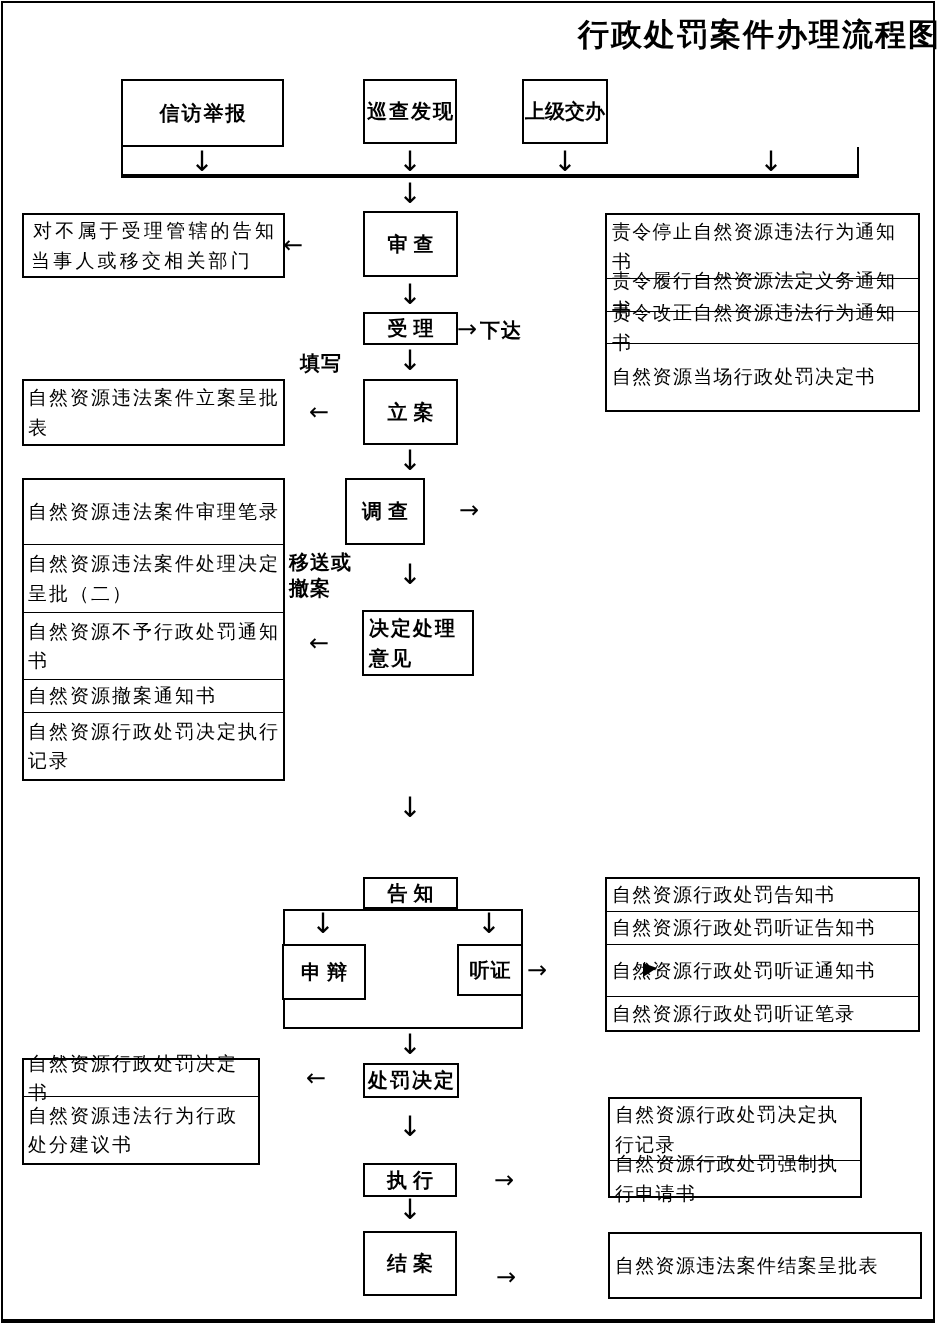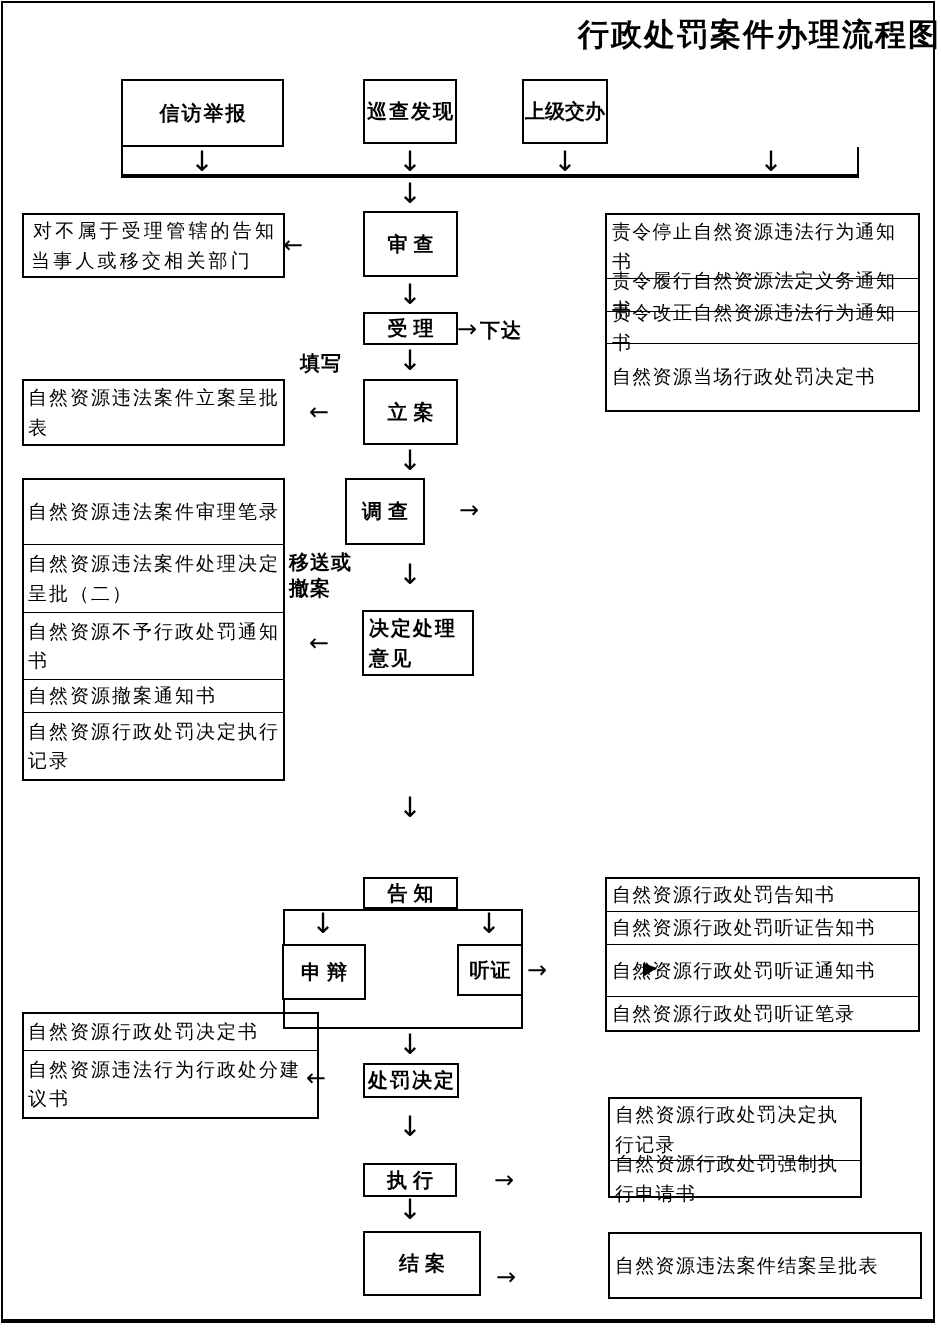--- a/index.html
+++ b/index.html
@@ -91,21 +91,21 @@
   <div class="fbox" style="left:282px;top:944px;width:84px;height:56px;background:#fff">申辩</div>
   <div class="fbox" style="left:457px;top:944px;width:66px;height:52px;background:#fff;letter-spacing:1px;text-indent:1px">听证</div>
 
   <span class="arrow ad" style="left:396px;top:1031px"></span>
   <div class="fbox ls2" style="left:363px;top:1063px;width:96px;height:35px">处罚决定</div>
 
   <span class="arrow ad" style="left:396px;top:1113px"></span>
   <div class="fbox" style="left:363px;top:1163px;width:94px;height:34px">执行</div>
 
   <span class="arrow ad" style="left:396px;top:1196px"></span>
-  <div class="fbox" style="left:363px;top:1231px;width:118px;height:65px">结案</div>
+  <div class="fbox" style="left:363px;top:1231px;width:94px;height:65px">结案</div>
 
   <span class="lbl" style="left:480px;top:317px;font-weight:bold">下达</span>
   <span class="lbl" style="left:300px;top:350px;font-weight:bold">填写</span>
   <div class="lbl" style="left:289px;top:549px;width:70px;text-align:left;font-weight:bold">移送或撤案</div>
 
   <span class="arrow ah al" style="left:283px;top:233px"></span>
   <span class="arrow ah ar" style="left:457px;top:317px"></span>
   <span class="arrow ah al" style="left:309px;top:400px"></span>
   <span class="arrow ah ar" style="left:459px;top:498px"></span>
   <span class="arrow ah al" style="left:309px;top:631px"></span>
@@ -119,21 +119,21 @@
   <div class="cellgrp single filing" style="left:22px;top:379px;width:263px;height:67px">自然资源违法案件立案呈批表</div>
 
   <div class="cellgrp lsp2" style="left:22px;top:478px;width:263px">
     <div class="row" style="height:65px">自然资源违法案件审理笔录</div>
     <div class="row" style="height:68px">自然资源违法案件处理决定呈批（二）</div>
     <div class="row" style="height:67px">自然资源不予行政处罚通知书</div>
     <div class="row" style="height:33px">自然资源撤案通知书</div>
     <div class="row" style="height:66px">自然资源行政处罚决定执行记录</div>
   </div>
 
-  <div class="cellgrp lsp2" style="left:22px;top:1012px;width:297px">
+  <div class="cellgrp lsp2" style="left:22px;top:1058px;width:238px">
     <div class="row" style="height:37px">自然资源行政处罚决定书</div>
     <div class="row" style="height:66px">自然资源违法行为行政处分建议书</div>
   </div>
 
   <div class="cellgrp" style="left:605px;top:213px;width:315px">
     <div class="row" style="height:64px">责令停止自然资源违法行为通知书</div>
     <div class="row" style="height:33px">责令履行自然资源法定义务通知书</div>
     <div class="row" style="height:32px">责令改正自然资源违法行为通知书</div>
     <div class="row" style="height:66px">自然资源当场行政处罚决定书</div>
   </div>

